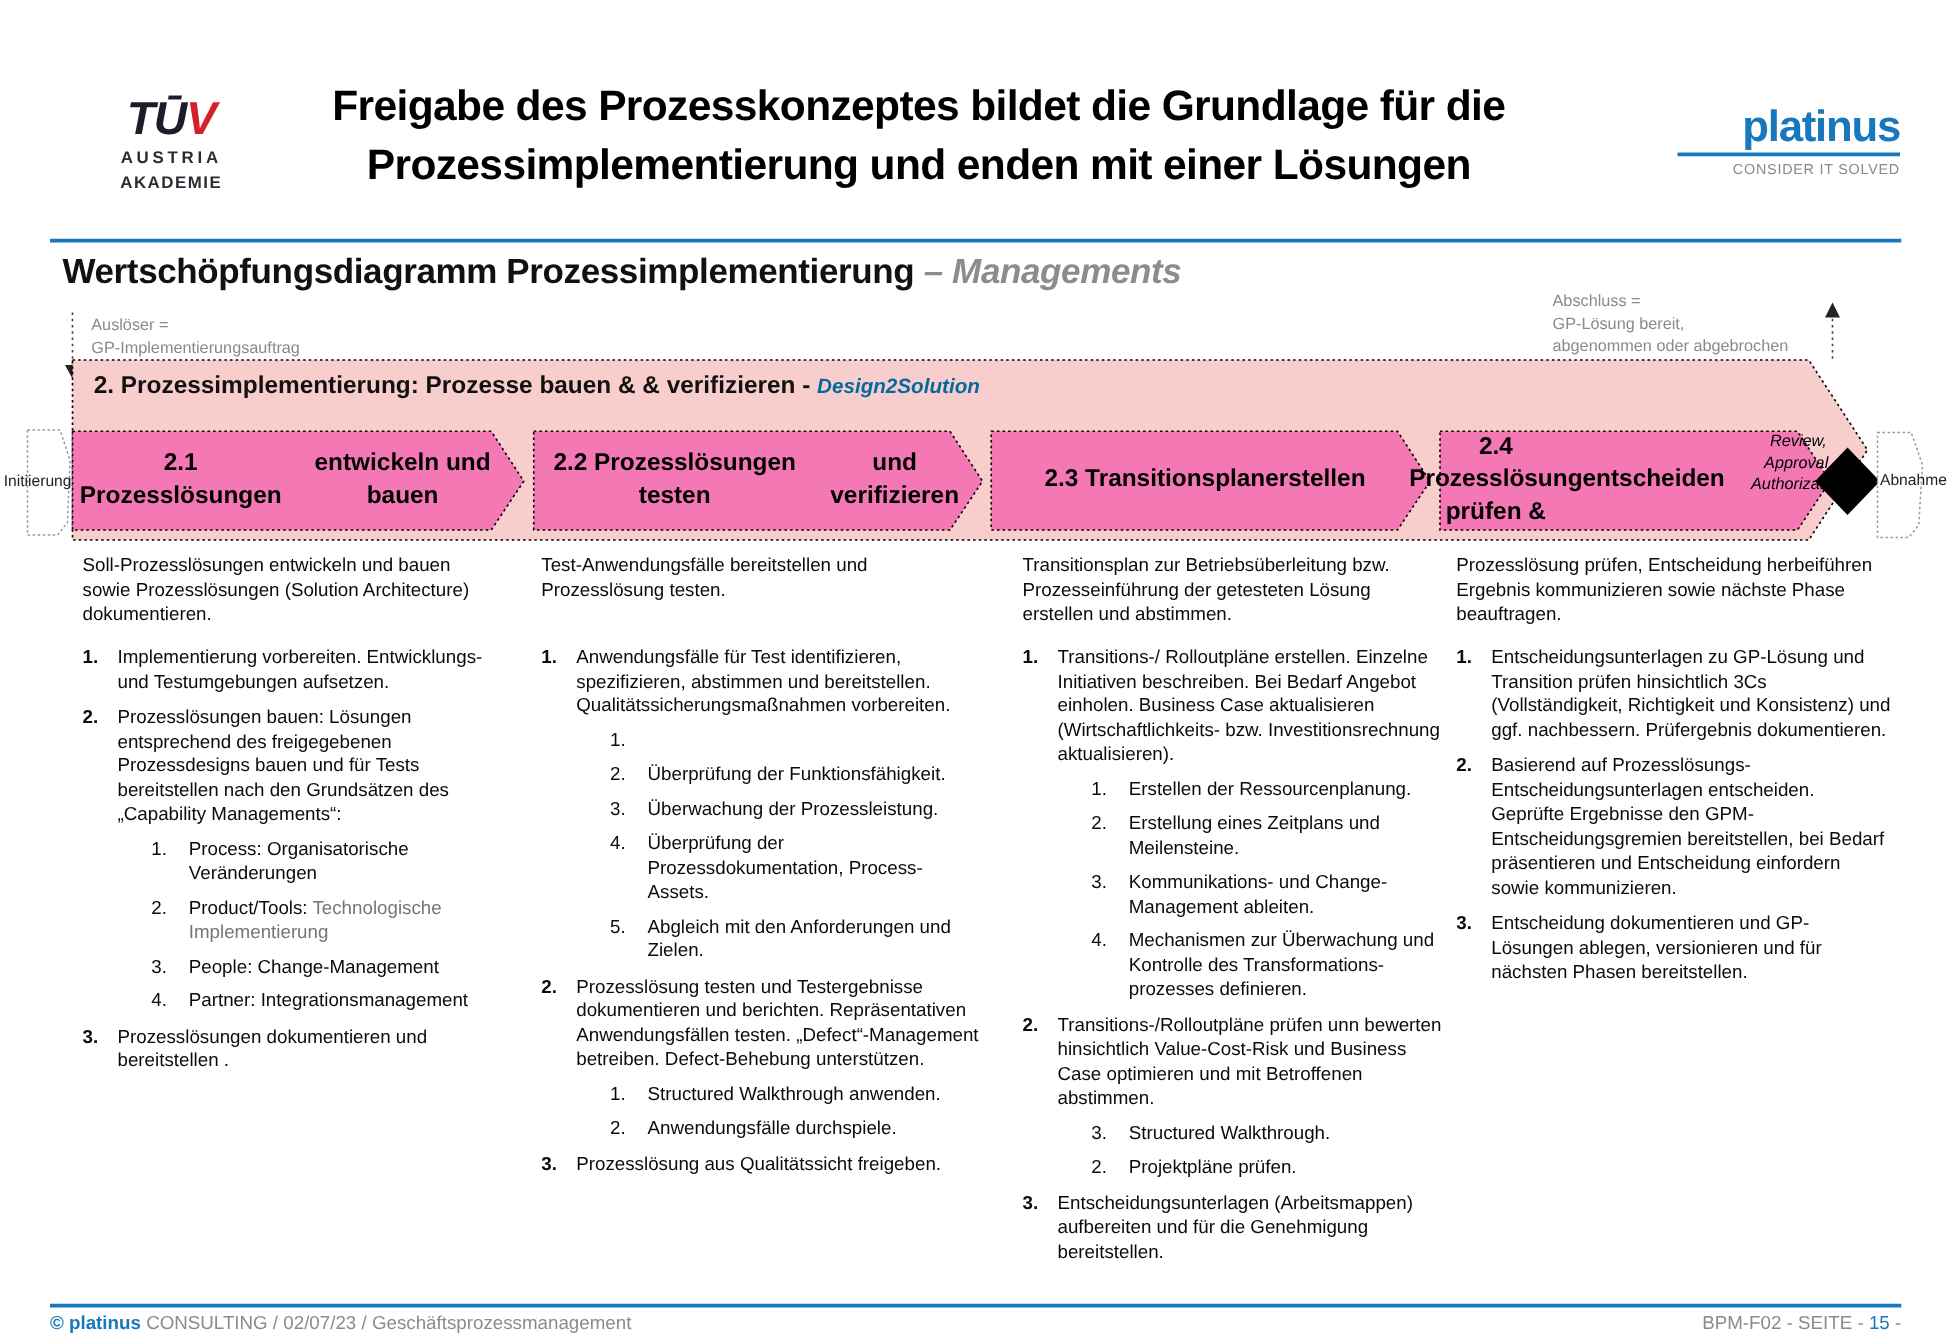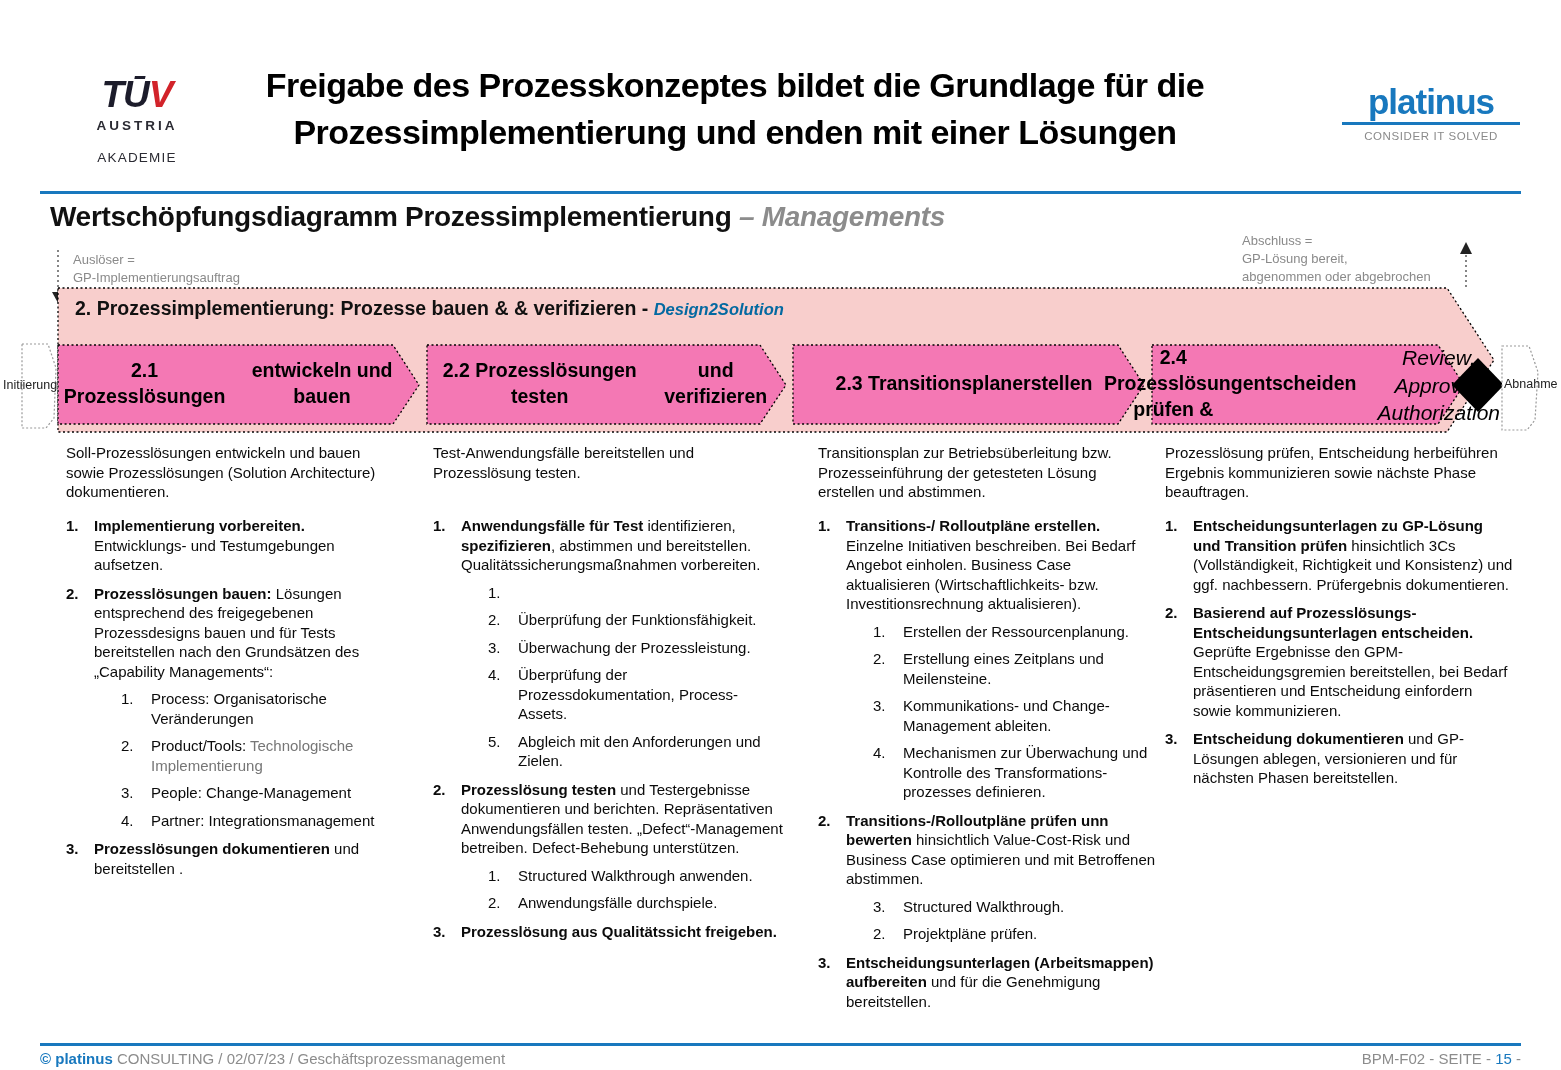--- a/index.html
+++ b/index.html
@@ -1,32 +1,32 @@
 <!DOCTYPE html>
 <html><head>
 <meta charset="utf-8">
 <style>
   html,body{margin:0;padding:0}
   body{
     width:1561px;height:1070px;position:relative;background:#fff;
     font-family:"Liberation Sans",sans-serif;color:#111;overflow:hidden;
   }
   .abs{position:absolute}
-  .b{font-weight:bold}
+  .b{font-weight:normal}
   .muted{color:#767676}
 
   
   .tuv{left:52px;top:76px;width:170px;text-align:center;line-height:1}
   .tuv .word{font-size:37px;font-weight:bold;font-style:italic;color:#1c1c2b;letter-spacing:-1px}
   .tuv .word .v{color:#D2232A}
   .tuv .l2{font-size:13.5px;font-weight:bold;color:#2b2b33;letter-spacing:3px;margin-top:6px}
-  .tuv .l3{font-size:13.5px;font-weight:normal;color:#2b2b33;letter-spacing:1.2px;margin-top:18px}
+  .tuv .l3{font-size:13.5px;font-weight:bold;color:#2b2b33;letter-spacing:1.2px;margin-top:6px}
   .main-title{left:150px;top:62px;width:1170px;text-align:center;
     font-size:34px;font-weight:bold;line-height:1.38;color:#000;letter-spacing:-0.5px}
-  .platinus{left:1342px;top:84px;width:178px;text-align:center}
+  .platinus{left:1342px;top:84px;width:178px;text-align:right}
   .platinus .name{font-size:35px;font-weight:bold;color:#1878BE;letter-spacing:-1px;
     border-bottom:3px solid #1878BE;display:block;padding-bottom:1px;line-height:1.05}
   .platinus .tag{font-size:11.5px;color:#8a8a8a;letter-spacing:0.6px;margin-top:5px;display:block}
   .rule-top{left:40px;top:191px;width:1481px;height:3px;background:#1878BE}
 
   
   .section-title{left:50px;top:201px;font-size:28px;font-weight:bold;letter-spacing:-0.3px;white-space:nowrap}
   .section-title .accent{color:#8C8C8C;font-style:italic}
 
   
@@ -35,21 +35,21 @@
   .completion-note{left:1242px;top:232px}
   .side-label{font-size:12.5px;color:#222}
   .init-label{left:3px;top:378px}
   .accept-label{left:1504px;top:377px}
 
   .band-title{left:75px;top:297px;font-size:19.5px;font-weight:bold;white-space:nowrap}
   .band-title .accent{color:#0369a1;font-style:italic;font-size:16.5px}
 
   .step{top:344px;height:80px;display:flex;justify-content:center;
     align-items:center;font-size:19.5px;font-weight:bold;line-height:1.32;color:#000;text-align:center}
-  .step .sub{font-weight:normal;font-style:italic;font-size:21px;align-self:flex-start;padding-left:21px}
+  .step .sub{font-weight:normal;font-style:italic;font-size:13px;align-self:flex-start;padding-left:21px}
   .step .sub:empty{display:none}
   .s1{left:58px;width:355px}
   .s2{left:427px;width:352px}
   .s3{left:793px;width:342px}
   .s4{left:1152px;width:300px}
 
   
   .col{position:absolute;top:443px;font-size:15px;line-height:1.3;color:#0b0b0b}
   .c0{left:66px;width:334px}
   .c1{left:433px;width:352px}

